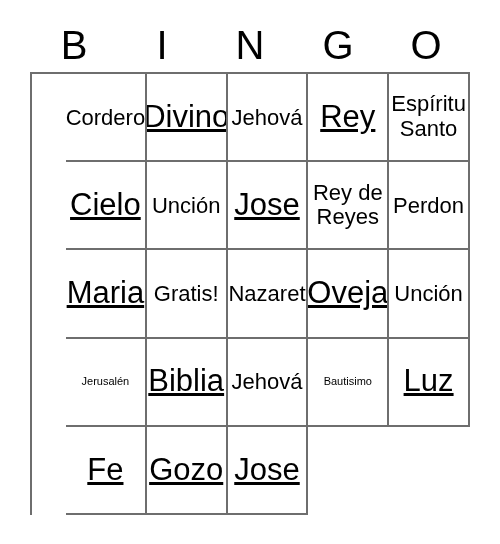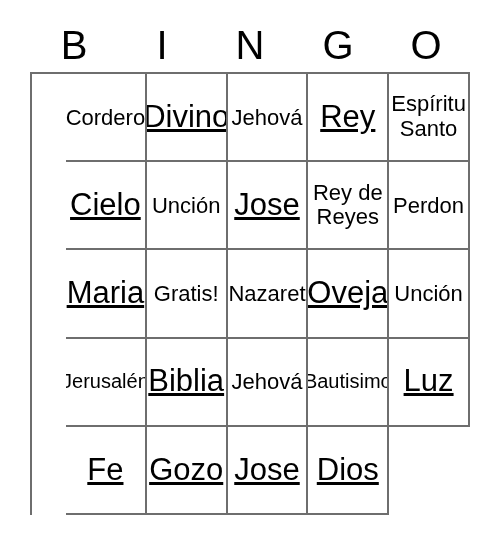--- a/index.html
+++ b/index.html
@@ -71,21 +71,21 @@
   }
   .cell .txt {
     display: block;
     line-height: 1.05;
     white-space: pre-line;
     color: #000000;
   }
   
   .sz-xl .txt { font-size: 31px; text-decoration: underline; }
   .sz-md .txt { font-size: 22px; }
-  .sz-xs .txt { font-size: 20px; }
+  .sz-xs .txt { font-size: 11px; }
   .two-line .txt { font-size: 22px; line-height: 1.12; }
 </style>
 </head>
 <body>
 
 <div id="card">
 
   <div id="header-row">
     <div class="header-letter">B</div>
     <div class="header-letter">I</div>
@@ -164,18 +164,15 @@
       </div>
     <div class="cell sz-xl">
         <span class="txt">Fe</span>
       </div>
     <div class="cell sz-xl">
         <span class="txt">Gozo</span>
       </div>
     <div class="cell sz-xl">
         <span class="txt">Jose</span>
       </div>
-    <div class="cell sz-xl">
-        <span class="txt">Dios</span>
-      </div>
 
   </div>
 </div>
 
 </body></html>

